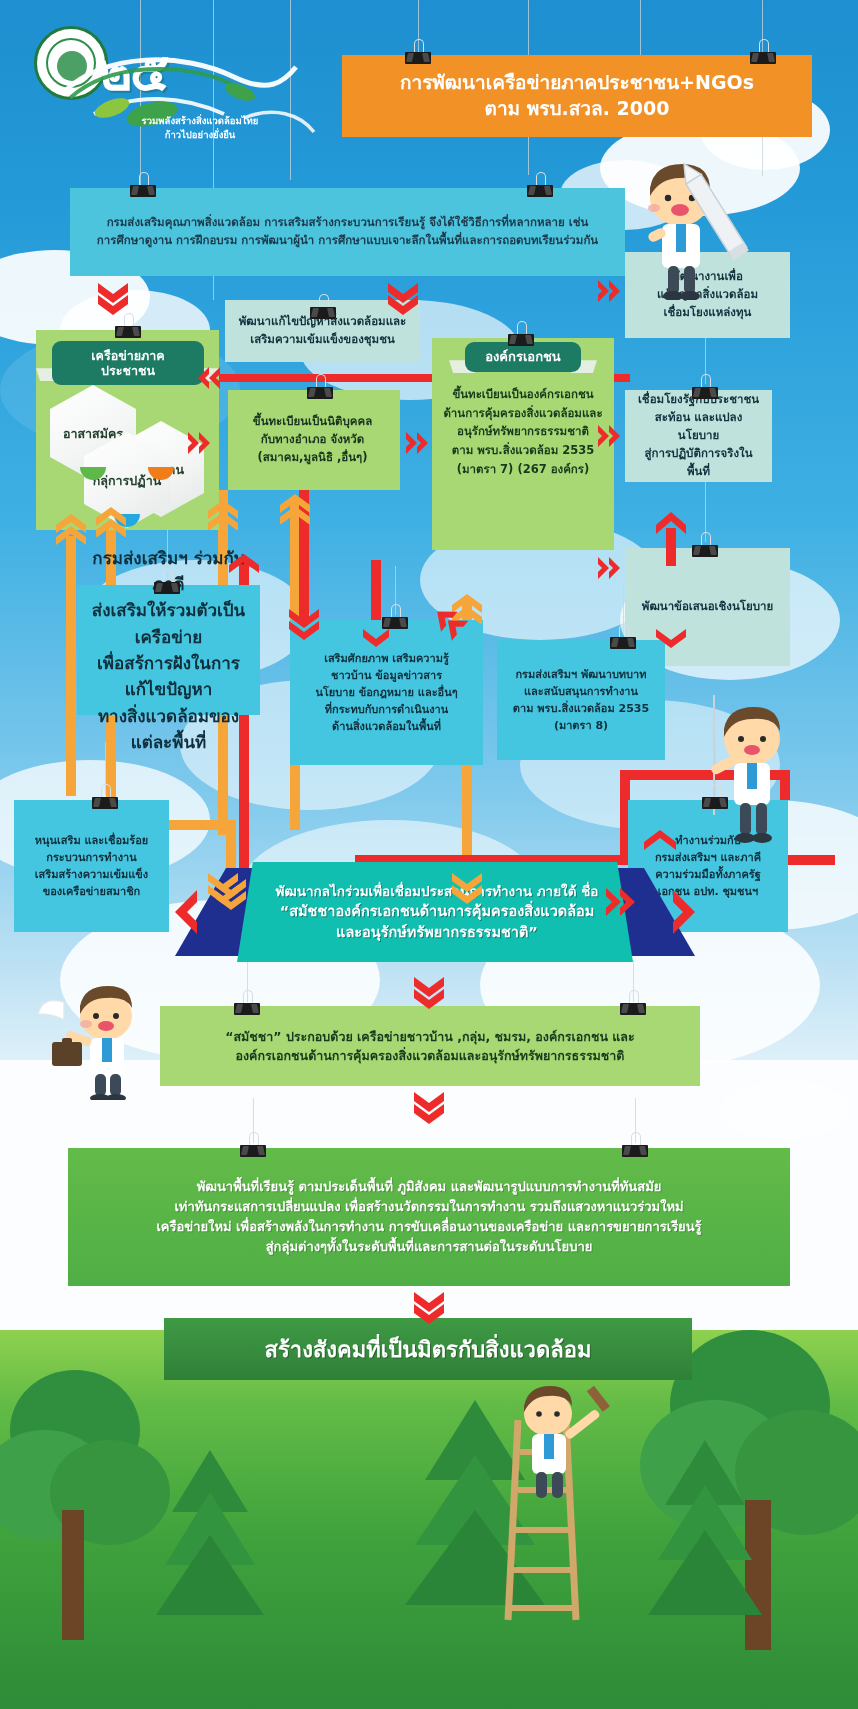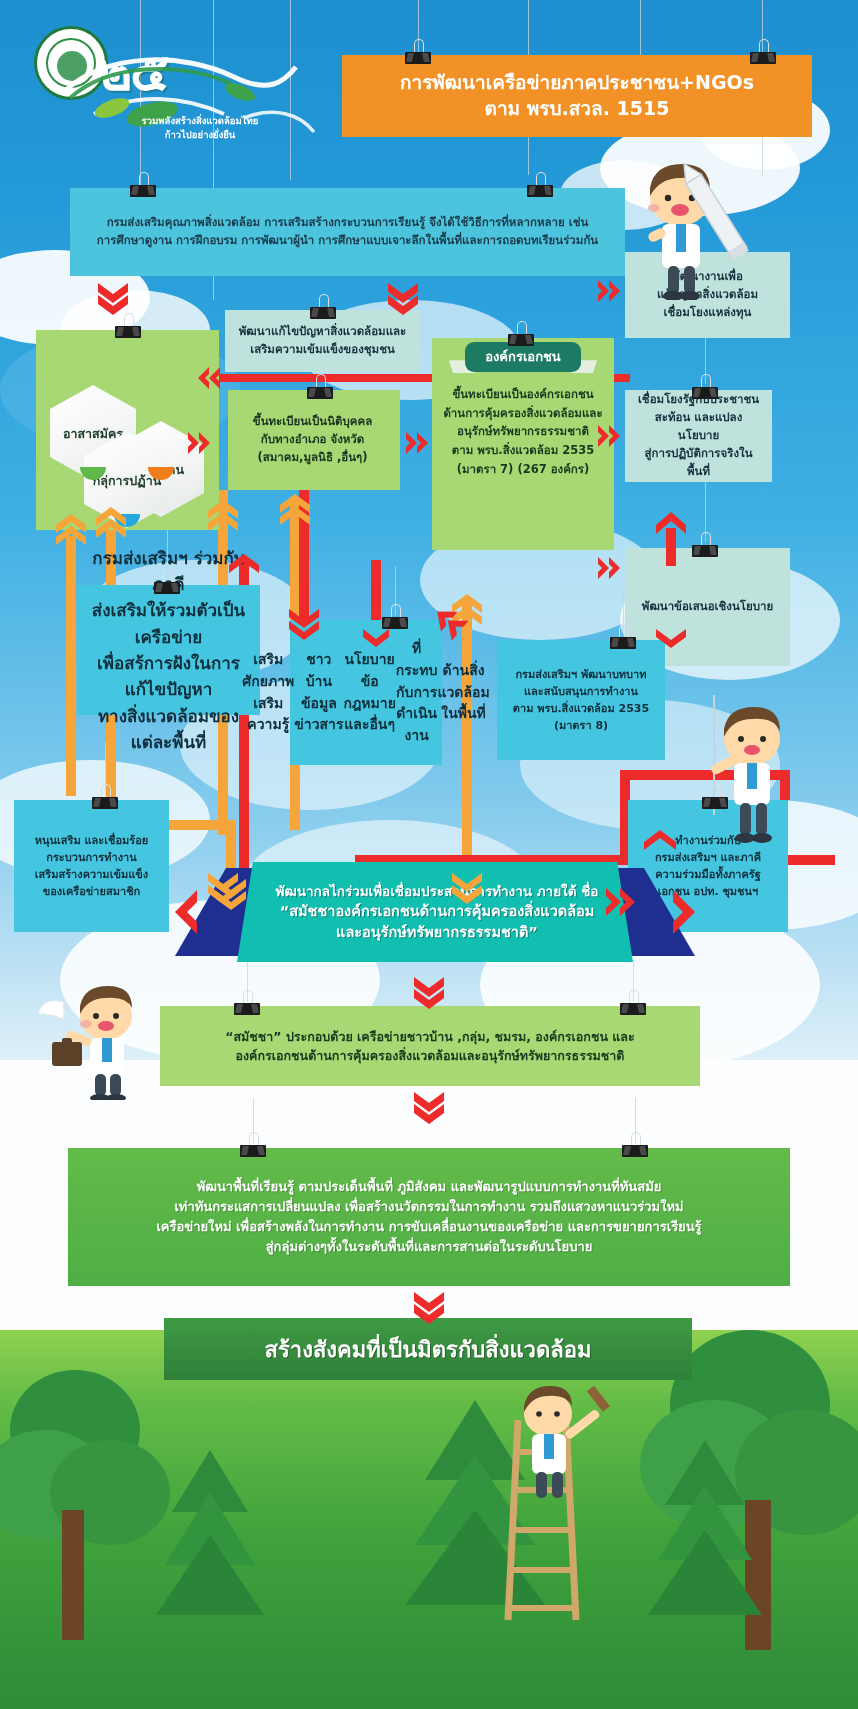--- a/index.html
+++ b/index.html
@@ -146,21 +146,21 @@
       <path d="M210 96 C240 84, 266 92, 280 110" stroke="#ffffff" stroke-width="3.5" fill="none" opacity=".85"></path>
     </svg>
     <div class="tagline">
       <div>รวมพลังสร้างสิ่งแวดล้อมไทย</div>
       <div>ก้าวไปอย่างยั่งยืน</div>
     </div>
   </div>
 
   <div class="hdr-orange" style="left:342px;top:55px;width:470px;height:82px;font-size:19px;">
     <div>การพัฒนาเครือข่ายภาคประชาชน+NGOs</div>
-    <div>ตาม พรบ.สวล. 1515</div>
+    <div>ตาม พรบ.สวล. 2000</div>
   </div>
   <div class="clip" style="left:403px;top:48px;">
       <div class="ring"></div>
       <div class="body"></div>
       <div class="lh"></div>
       <div class="rh"></div>
     </div>
   <div class="clip" style="left:748px;top:48px;">
       <div class="ring"></div>
       <div class="body"></div>
@@ -195,37 +195,42 @@
   </svg>
 
   <div class="card green" style="left:36px;top:330px;width:183px;height:200px;"></div>
   <div class="clip" style="left:113px;top:322px;">
       <div class="ring"></div>
       <div class="body"></div>
       <div class="lh"></div>
       <div class="rh"></div>
     </div>
 
+  <div class="ribbon" style="left:52px;top:341px;width:152px;">
+    <div class="wingL"></div>
+    <div class="wingR"></div>
+    <div class="tab" style="font-size:12.5px;">เครือข่ายภาคประชาชน</div>
+  </div>
 
   <div class="hex" style="left:50px;top:385px;">
     <span>อาสาสมัคร</span>
   </div>
   <div class="hexdot" style="left:80px;top:467px;background:#5eb84a;"></div>
 
   <div class="hex" style="left:118px;top:385px;margin-top:36px;">
     <span>ชาวบ้าน</span>
   </div>
   <div class="hexdot" style="left:148px;top:467px;background:#f07d1a;"></div>
 
   <div class="hex" style="left:84px;top:432px;">
     <span>กลุ่การปฏ้าน</span>
   </div>
   <div class="hexdot" style="left:114px;top:514px;background:#23a8e0;"></div>
 
-  <div class="card mint" style="left:225px;top:310px;width:195px;height:62px;font-size:11.5px;flex-direction:column;">
+  <div class="card mint" style="left:225px;top:300px;width:195px;height:62px;font-size:11.5px;flex-direction:column;">
     <div>พัฒนาแก้ไขปัญหาสิ่งแวดล้อมและ</div>
     <div>เสริมความเข้มแข็งของชุมชน</div>
   </div>
   <div class="clip" style="left:308px;top:303px;">
       <div class="ring"></div>
       <div class="body"></div>
       <div class="lh"></div>
       <div class="rh"></div>
     </div>
 
@@ -325,21 +330,21 @@
     <div>ทางสิ่งแวดล้อมของแต่ละพื้นที่</div>
   </div>
   <div class="clip" style="left:152px;top:578px;">
       <div class="ring"></div>
       <div class="body"></div>
       <div class="lh"></div>
       <div class="rh"></div>
     </div>
   <div class="string" style="left:167px;top:530px;height:50px;"></div>
 
-  <div class="card cyan" style="left:290px;top:620px;width:152px;height:145px;font-size:14px;flex-direction:row;">
+  <div class="card cyan" style="left:290px;top:620px;width:193px;height:145px;font-size:11px;flex-direction:column;">
     <div>เสริมศักยภาพ เสริมความรู้</div>
     <div>ชาวบ้าน ข้อมูลข่าวสาร</div>
     <div>นโยบาย ข้อกฎหมาย และอื่นๆ</div>
     <div>ที่กระทบกับการดำเนินงาน</div>
     <div>ด้านสิ่งแวดล้อมในพื้นที่</div>
   </div>
   <div class="clip" style="left:380px;top:613px;">
       <div class="ring"></div>
       <div class="body"></div>
       <div class="lh"></div>

